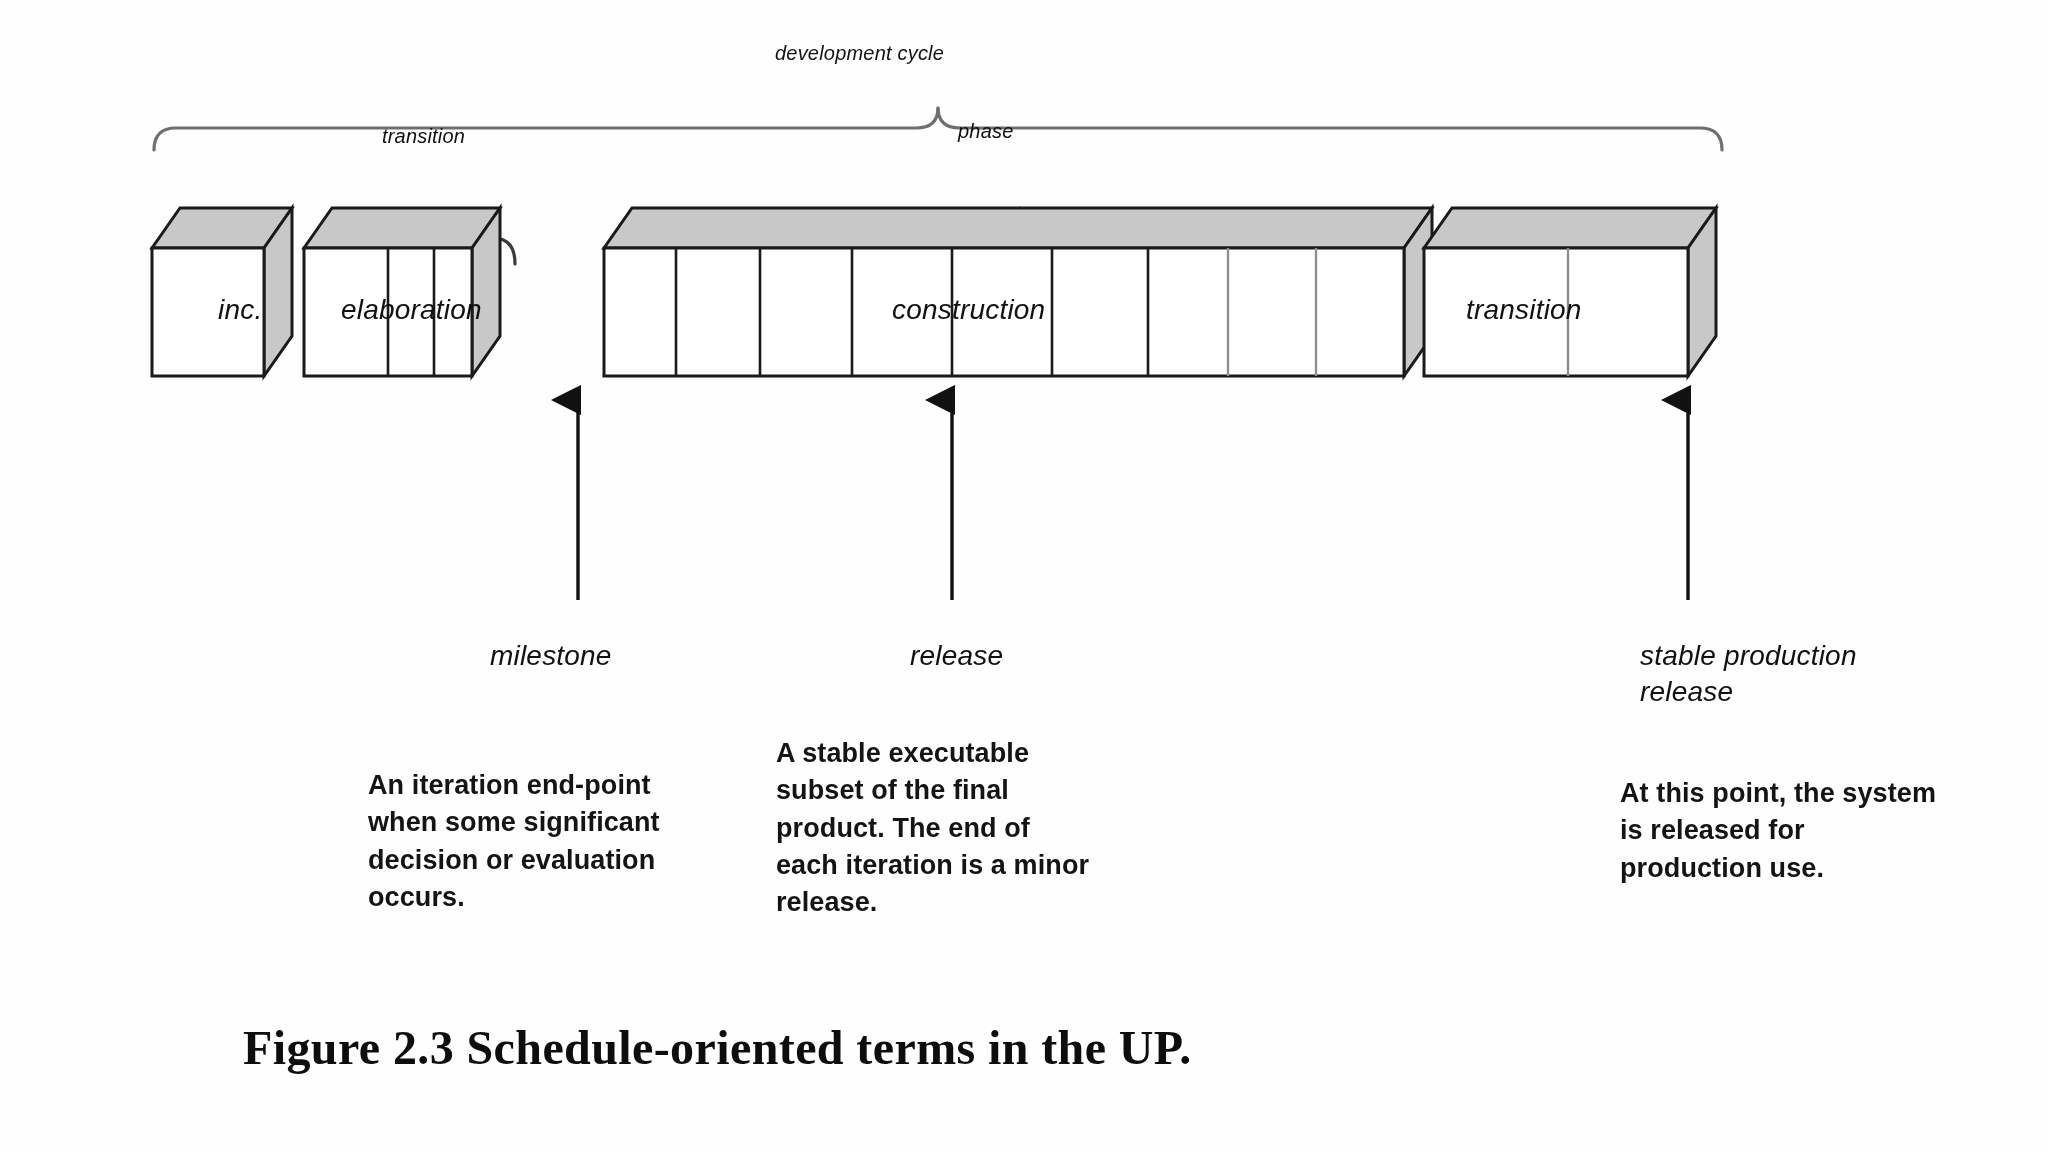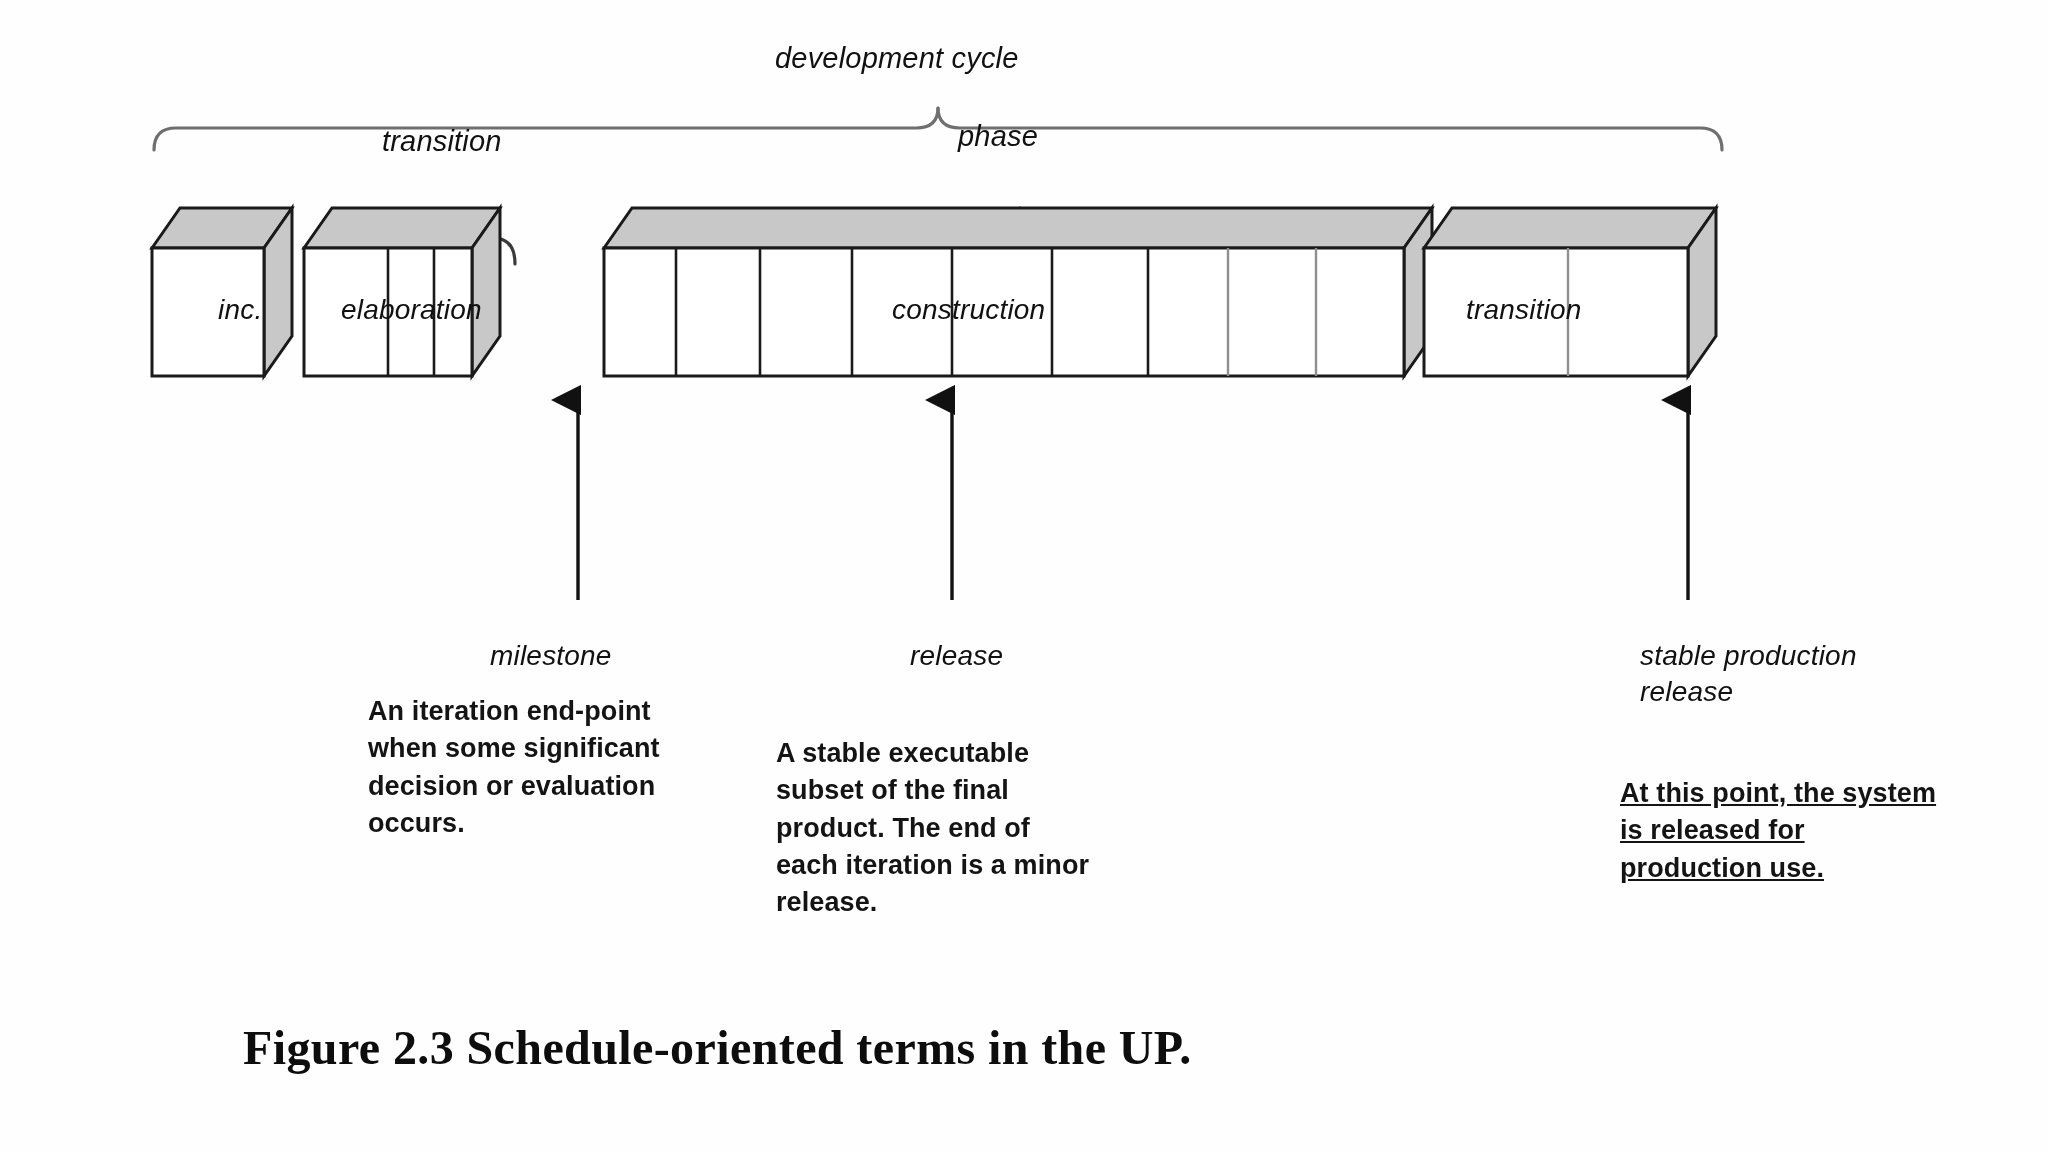--- a/index.html
+++ b/index.html
@@ -23,21 +23,21 @@
     position: absolute;
     left: 0; top: 0;
     width: 2048px;
     height: 1152px;
   }
 
   
   .brace-label {
     position: absolute;
     font-style: italic;
-    font-size: 29px;
+    font-size: 20px;
     color: #111;
     white-space: nowrap;
     letter-spacing: 0.2px;
   }
   .box-label {
     position: absolute;
     font-style: italic;
     font-size: 28px;
     color: #111;
     white-space: nowrap;
@@ -160,22 +160,22 @@
 
   <div class="box-label" style="left:1466px; top:294px;">transition</div>
 
   <div class="callout-title" style="left:470px; top:638px; width:260px;">milestone</div>
 
   <div class="callout-title" style="left:890px; top:638px; width:260px;">release</div>
 
 
   <div class="callout-title" style="left:1620px; top:638px; width:300px;">stable production release</div>
 
-  <div class="callout-body" style="left:368px; top:693px; width:318px;">An iteration end-point when some significant decision or evaluation occurs.</div>
+  <div class="callout-body" style="left:368px; top:767px; width:318px;">An iteration end-point when some significant decision or evaluation occurs.</div>
 
   <div class="callout-body" style="left:776px; top:735px; width:320px;">A stable executable subset of the final product. The end of each iteration is a minor release.</div>
 
 
-  <div class="callout-body" style="left:1620px; top:775px; width:330px;text-decoration:underline;">At this point, the system is released for production use.</div>
+  <div class="callout-body" style="left:1620px; top:775px; width:330px;">At this point, the system is released for production use.</div>
 
   <div class="figure-caption" style="left:243px; top:1020px;">Figure 2.3  Schedule-oriented terms in the UP.</div>
 
 </div>
 
 </body></html>

